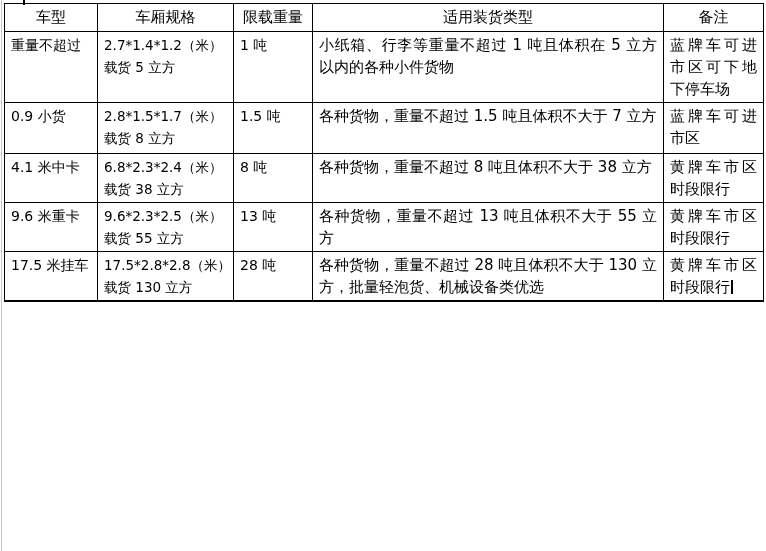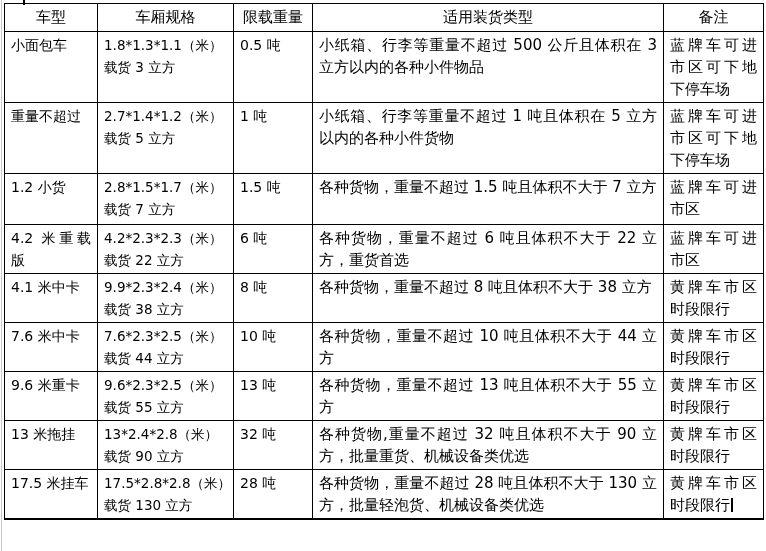--- a/index.html
+++ b/index.html
@@ -81,98 +81,58 @@
     <thead>
       <tr class="hr">
         <th>车型</th>
         <th>车厢规格</th>
         <th>限载重量</th>
         <th>适用装货类型</th>
         <th>备注</th>
       </tr>
     </thead>
     <tbody>
-      <tr class="r1">
-        <td class="c1">小面包车</td>
-        <td class="c2">
-          <div class="spec-line">1.8*1.3*1.1（米）</div>
-          <div class="spec-line">载货 3 立方</div>
-        </td>
-        <td class="c3">0.5 吨</td>
-        <td class="c4">小纸箱、行李等重量不超过 500 公斤且体积在 3 立方以内的各种小件物品</td>
-        <td class="c5">蓝牌车可进市区可下地下停车场</td>
-      </tr>
       <tr class="r2">
         <td class="c1">重量不超过</td>
         <td class="c2">
           <div class="spec-line">2.7*1.4*1.2（米）</div>
           <div class="spec-line">载货 5 立方</div>
         </td>
         <td class="c3">1 吨</td>
         <td class="c4">小纸箱、行李等重量不超过 1 吨且体积在 5 立方以内的各种小件货物</td>
         <td class="c5">蓝牌车可进市区可下地下停车场</td>
       </tr>
       <tr class="r3">
-        <td class="c1">1.2 小货</td>
+        <td class="c1">0.9 小货</td>
         <td class="c2">
           <div class="spec-line">2.8*1.5*1.7（米）</div>
-          <div class="spec-line">载货 7 立方</div>
+          <div class="spec-line">载货 8 立方</div>
         </td>
         <td class="c3">1.5 吨</td>
         <td class="c4">各种货物，重量不超过 1.5 吨且体积不大于 7 立方</td>
         <td class="c5">蓝牌车可进市区</td>
       </tr>
-      <tr class="r5">
-        <td class="c1">4.2 米重载版</td>
-        <td class="c2">
-          <div class="spec-line">4.2*2.3*2.3（米）</div>
-          <div class="spec-line">载货 22 立方</div>
-        </td>
-        <td class="c3">6 吨</td>
-        <td class="c4">各种货物，重量不超过 6 吨且体积不大于 22 立方，重货首选</td>
-        <td class="c5">蓝牌车可进市区</td>
-      </tr>
       <tr class="r6">
         <td class="c1">4.1 米中卡</td>
         <td class="c2">
-          <div class="spec-line">9.9*2.3*2.4（米）</div>
+          <div class="spec-line">6.8*2.3*2.4（米）</div>
           <div class="spec-line">载货 38 立方</div>
         </td>
         <td class="c3">8 吨</td>
         <td class="c4">各种货物，重量不超过 8 吨且体积不大于 38 立方</td>
-        <td class="c5">黄牌车市区时段限行</td>
-      </tr>
-      <tr class="r7">
-        <td class="c1">7.6 米中卡</td>
-        <td class="c2">
-          <div class="spec-line">7.6*2.3*2.5（米）</div>
-          <div class="spec-line">载货 44 立方</div>
-        </td>
-        <td class="c3">10 吨</td>
-        <td class="c4">各种货物，重量不超过 10 吨且体积不大于 44 立方</td>
         <td class="c5">黄牌车市区时段限行</td>
       </tr>
       <tr class="r8">
         <td class="c1">9.6 米重卡</td>
         <td class="c2">
           <div class="spec-line">9.6*2.3*2.5（米）</div>
           <div class="spec-line">载货 55 立方</div>
         </td>
         <td class="c3">13 吨</td>
         <td class="c4">各种货物，重量不超过 13 吨且体积不大于 55 立方</td>
-        <td class="c5">黄牌车市区时段限行</td>
-      </tr>
-      <tr class="r9">
-        <td class="c1">13 米拖挂</td>
-        <td class="c2">
-          <div class="spec-line">13*2.4*2.8（米）</div>
-          <div class="spec-line">载货 90 立方</div>
-        </td>
-        <td class="c3">32 吨</td>
-        <td class="c4">各种货物,重量不超过 32 吨且体积不大于 90 立方，批量重货、机械设备类优选</td>
         <td class="c5">黄牌车市区时段限行</td>
       </tr>
       <tr class="r10">
         <td class="c1">17.5 米挂车</td>
         <td class="c2">
           <div class="spec-line">17.5*2.8*2.8（米）</div>
           <div class="spec-line">载货 130 立方</div>
         </td>
         <td class="c3">28 吨</td>
         <td class="c4">各种货物，重量不超过 28 吨且体积不大于 130 立方，批量轻泡货、机械设备类优选</td>

